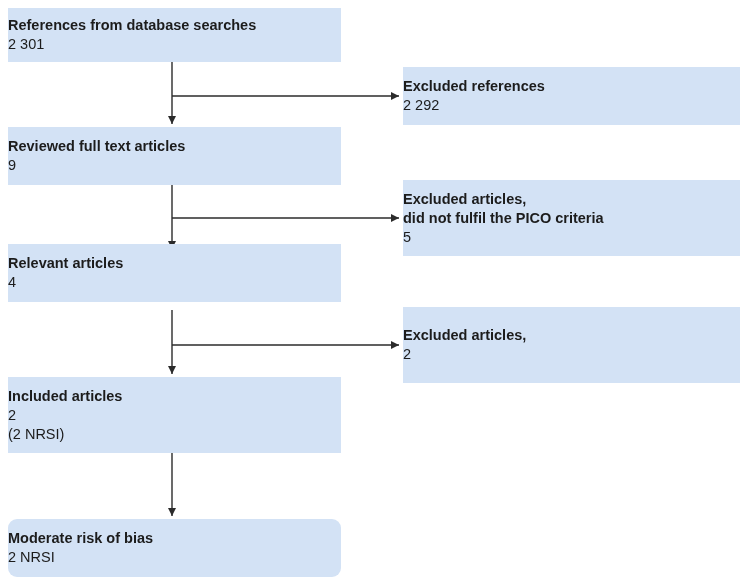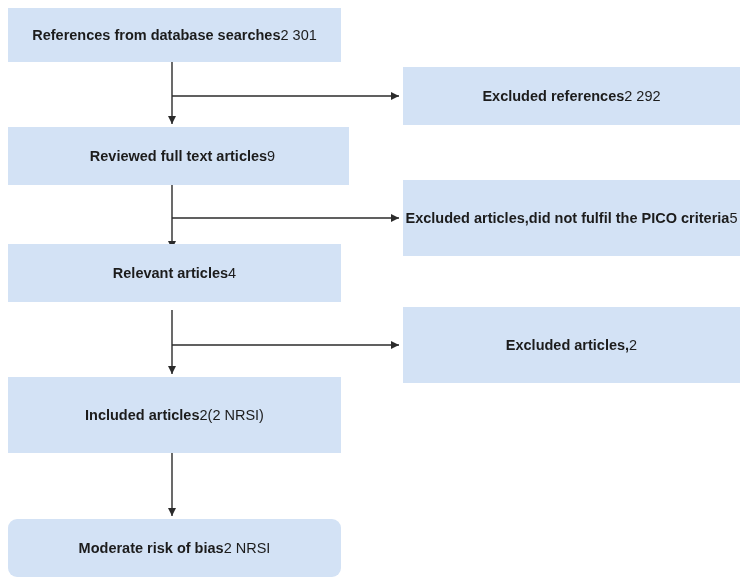--- a/index.html
+++ b/index.html
@@ -31,23 +31,23 @@
     stroke-width:1.4;
   }
   .arrows marker path{
     fill:var(--arrow-color);
   }
   .box{
     position:absolute;
     background:var(--box-fill);
     color:var(--text-color);
     display:flex;
-    flex-direction:row;
+    flex-direction:column;
     justify-content:center;
-    align-items:center;
+    align-items:flex-start;
     text-align:center;
     font-size:14.5px;
     line-height:19px;
   }
   .box .title{
     font-weight:700;
   }
   .box .count, .box .note{
     font-weight:400;
   }
@@ -74,21 +74,21 @@
     <line x1="172" y1="96" x2="399" y2="96" marker-end="url(#ah)"></line>
     <line x1="172" y1="218" x2="399" y2="218" marker-end="url(#ah)"></line>
     <line x1="172" y1="345" x2="399" y2="345" marker-end="url(#ah)"></line>
   </svg>
 
   <div class="box left-col" style="top:8px;height:54px;">
     <div class="title">References from database searches</div>
     <div class="count">2 301</div>
   </div>
 
-  <div class="box left-col" style="top:127px;height:58px;padding-left:8px;">
+  <div class="box left-col" style="top:127px;height:58px;">
     <div class="title">Reviewed full text articles</div>
     <div class="count">9</div>
   </div>
 
   <div class="box left-col" style="top:244px;height:58px;">
     <div class="title">Relevant articles</div>
     <div class="count">4</div>
   </div>
 
   <div class="box left-col" style="top:377px;height:76px;">

